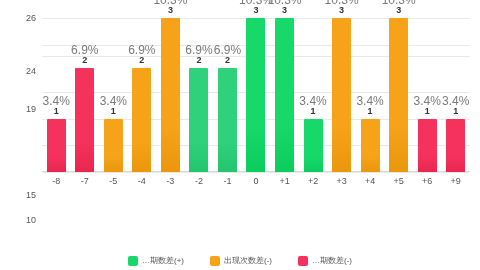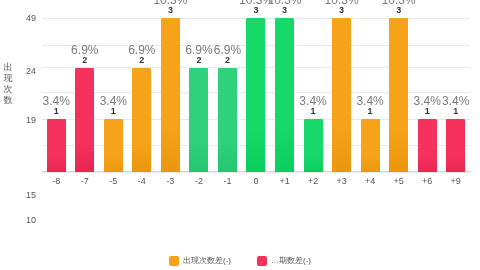--- a/index.html
+++ b/index.html
@@ -105,43 +105,42 @@
   }
   .legend-swatch{
     width:10px;height:10px;border-radius:2px;display:inline-block;
   }
 </style>
 </head>
 <body>
 
 <div id="chart-root">
 
-  <div class="ylabel">出现次数</div>
 
   <div class="plot-area">
 
     <div id="gridlines">
         <div class="grid-line" style="top: 154px;"></div>
         <div class="grid-line" style="top: 127.448px;">
           <div class="ytick" style="top: 127.448px;">5</div>
         </div>
         <div class="grid-line" style="top: 100.897px; text-decoration: underline;">
           <div class="ytick" style="top: 100.897px;">10</div>
         </div>
         <div class="grid-line" style="top: 74.3448px;">
           <div class="ytick" style="top: 74.3448px; margin-top: 28px;">15</div>
         </div>
-        <div class="grid-line" style="top: 49px;">
+        <div class="grid-line" style="top: 38px;">
           <div class="ytick" style="top: 53.1034px;">19</div>
         </div>
         <div class="grid-line" style="top: 26.5517px;">
           <div class="ytick" style="top: 26.5517px;">24</div>
         </div>
         <div class="grid-line" style="top: 0px;">
-          <div class="ytick" style="top: 0px;">49</div>
+          <div class="ytick" style="top: 0px;">26</div>
         </div>
       </div>
     <div class="axis-base"></div>
     <div class="bars" id="bars">
         <div class="bar-slot">
           <div class="bar" style="height: 53.1034px; background: linear-gradient(rgb(245, 50, 91) 0%, rgb(245, 50, 91) 70%, rgb(233, 38, 79) 100%);">
             <span class="pct">3.4%</span>
             <span class="val">1</span>
           </div>
         </div>
@@ -245,20 +244,24 @@
       <div class="xtick">+2</div>
       <div class="xtick">+3</div>
       <div class="xtick">+4</div>
       <div class="xtick">+5</div>
       <div class="xtick">+6</div>
       <div class="xtick">+9</div>
     </div>
 
   <div class="legend" id="legend">
       <div class="legend-item">
+        <span class="legend-swatch" style="background: rgb(22, 217, 106);"></span>
+        <span>…期数差(+)</span>
+      </div>
+      <div class="legend-item">
         <span class="legend-swatch" style="background: rgb(247, 163, 26);"></span>
         <span>出现次数差(-)</span>
       </div>
       <div class="legend-item">
         <span class="legend-swatch" style="background: rgb(245, 50, 91);"></span>
         <span>…期数差(-)</span>
       </div>
     </div>
 </div>
 

